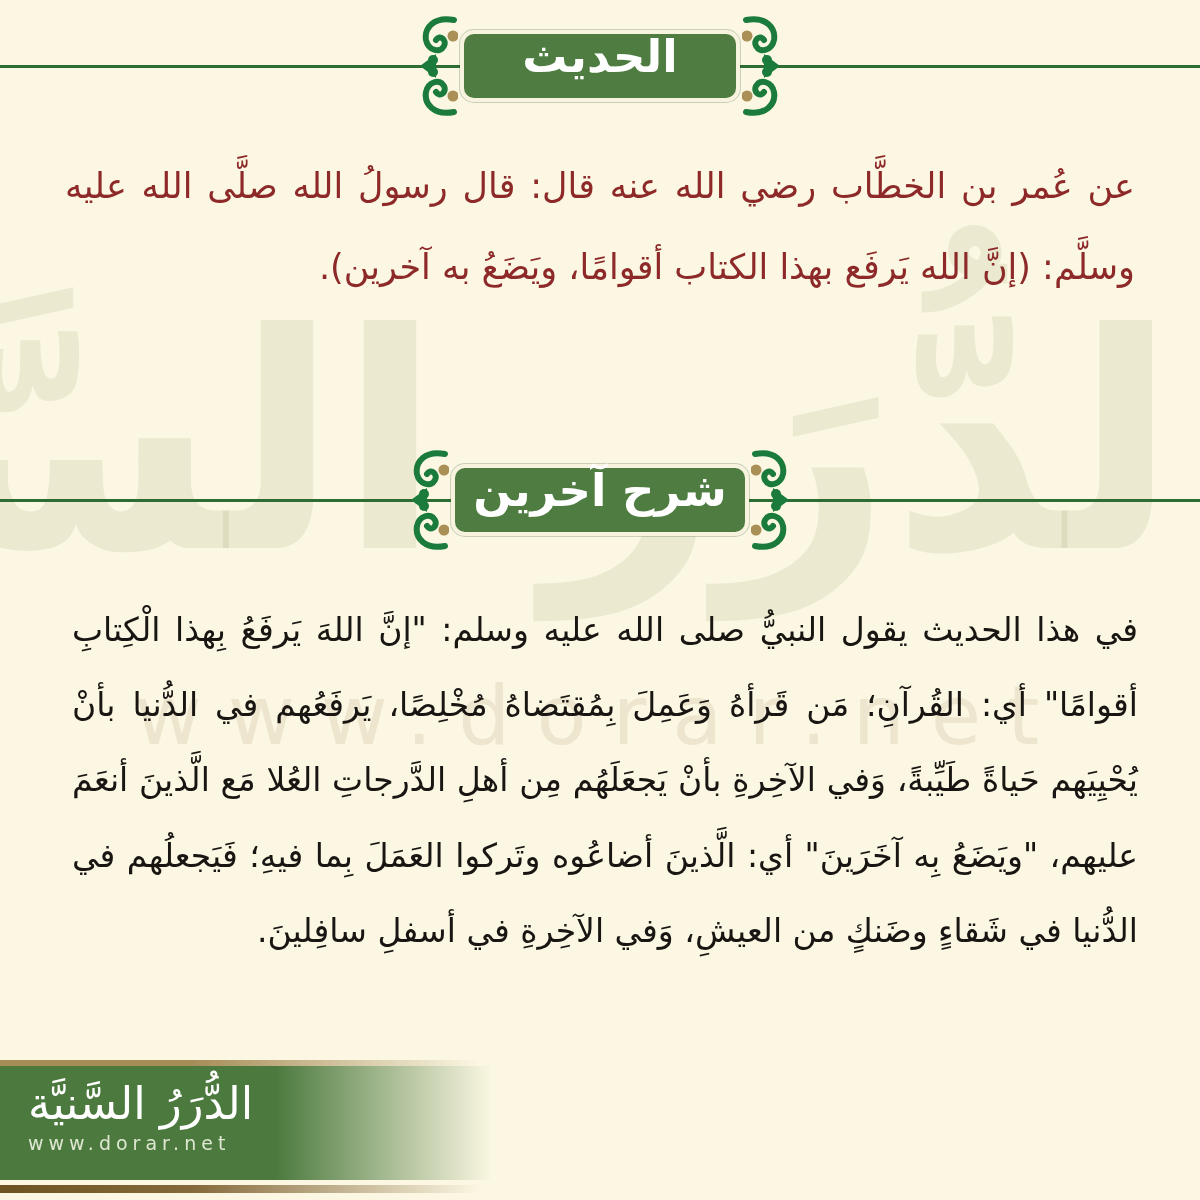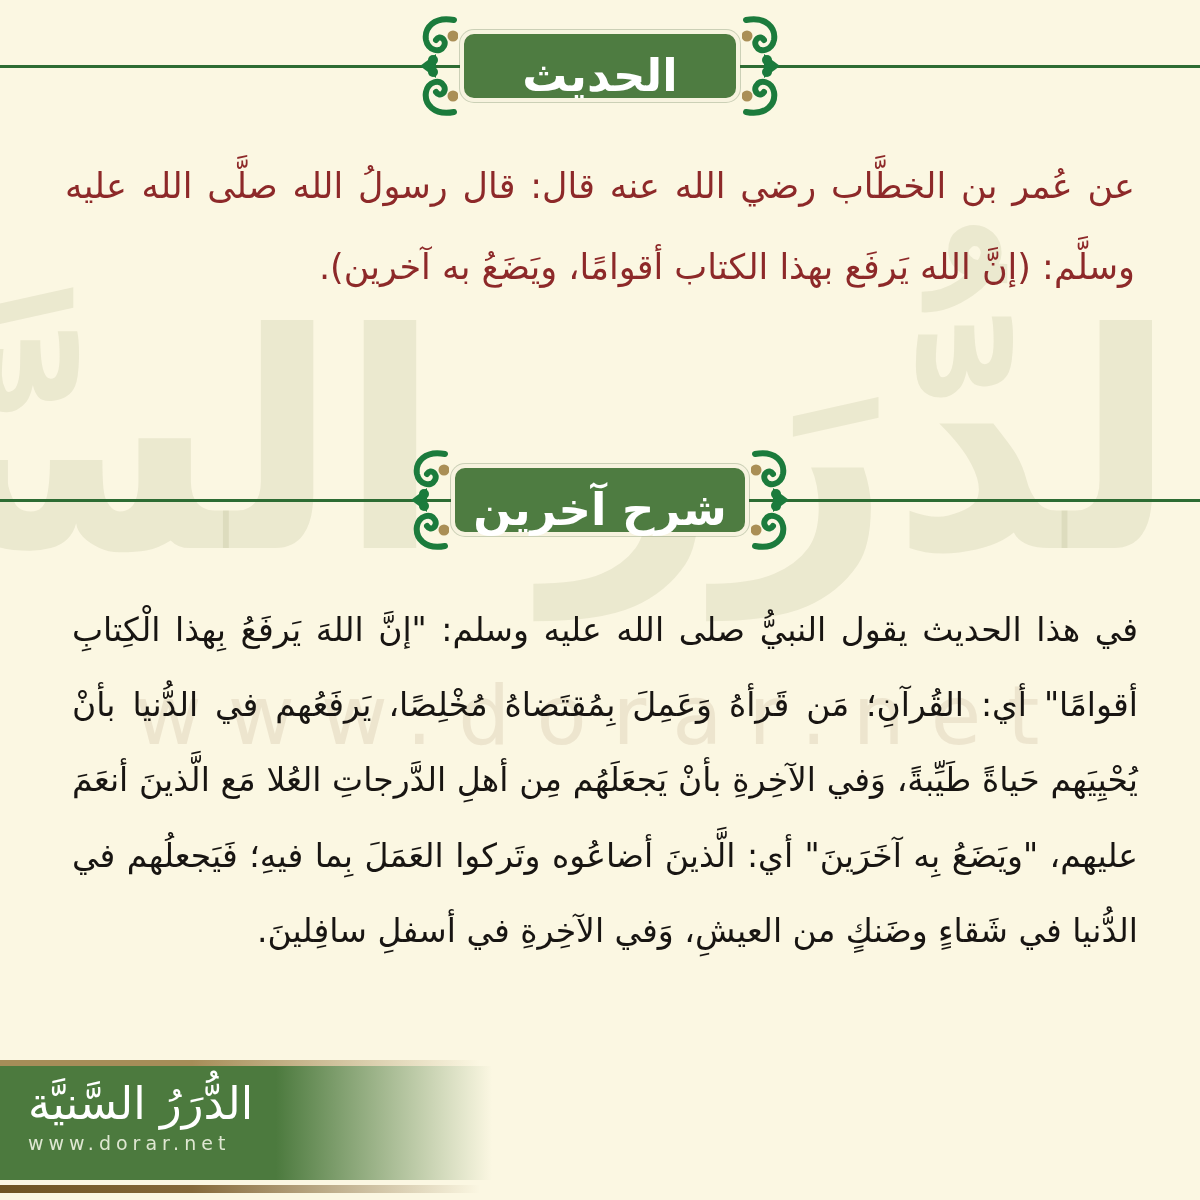--- a/index.html
+++ b/index.html
@@ -23,21 +23,21 @@
   
   .banner-row{position:absolute;left:0;width:1200px;height:96px;}
   .rule{position:absolute;left:0;right:0;top:47px;height:3px;background:#2d6c33;}
   .banner-inner{
     position:absolute;left:0;right:0;top:0;height:96px;
     display:flex;align-items:center;justify-content:center;gap:2px;
   }
   .banner-box{
     min-width:280px;height:72px;box-sizing:border-box;
     background:#4e7c41;border:4px solid #f7f3df;border-radius:14px;
-    display:flex;align-items:flex-end;justify-content:center;
+    display:flex;align-items:flex-start;justify-content:center;
     box-shadow:0 0 0 1px rgba(60,90,50,0.25);
   }
   .banner-box span{
     color:#ffffff;font-size:45px;font-weight:bold;direction:rtl;line-height:1;
     padding:0 18px;
   }
   .ornament{display:inline-block;width:40px;height:104px;}
   .ornament.flip{transform:scaleX(-1);}
   
   .hadith-block{

